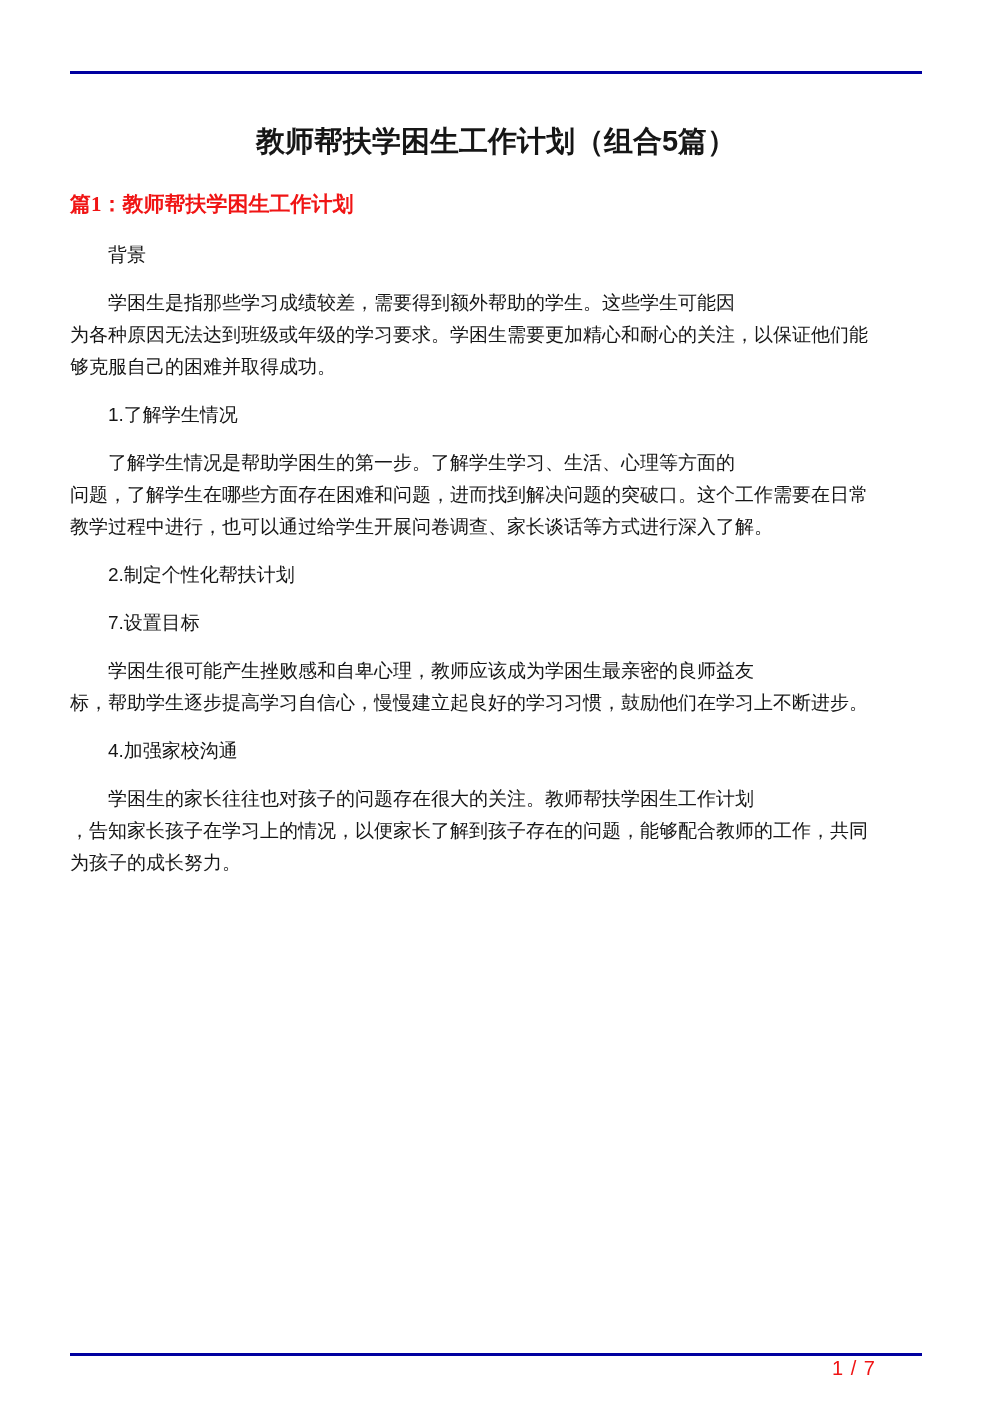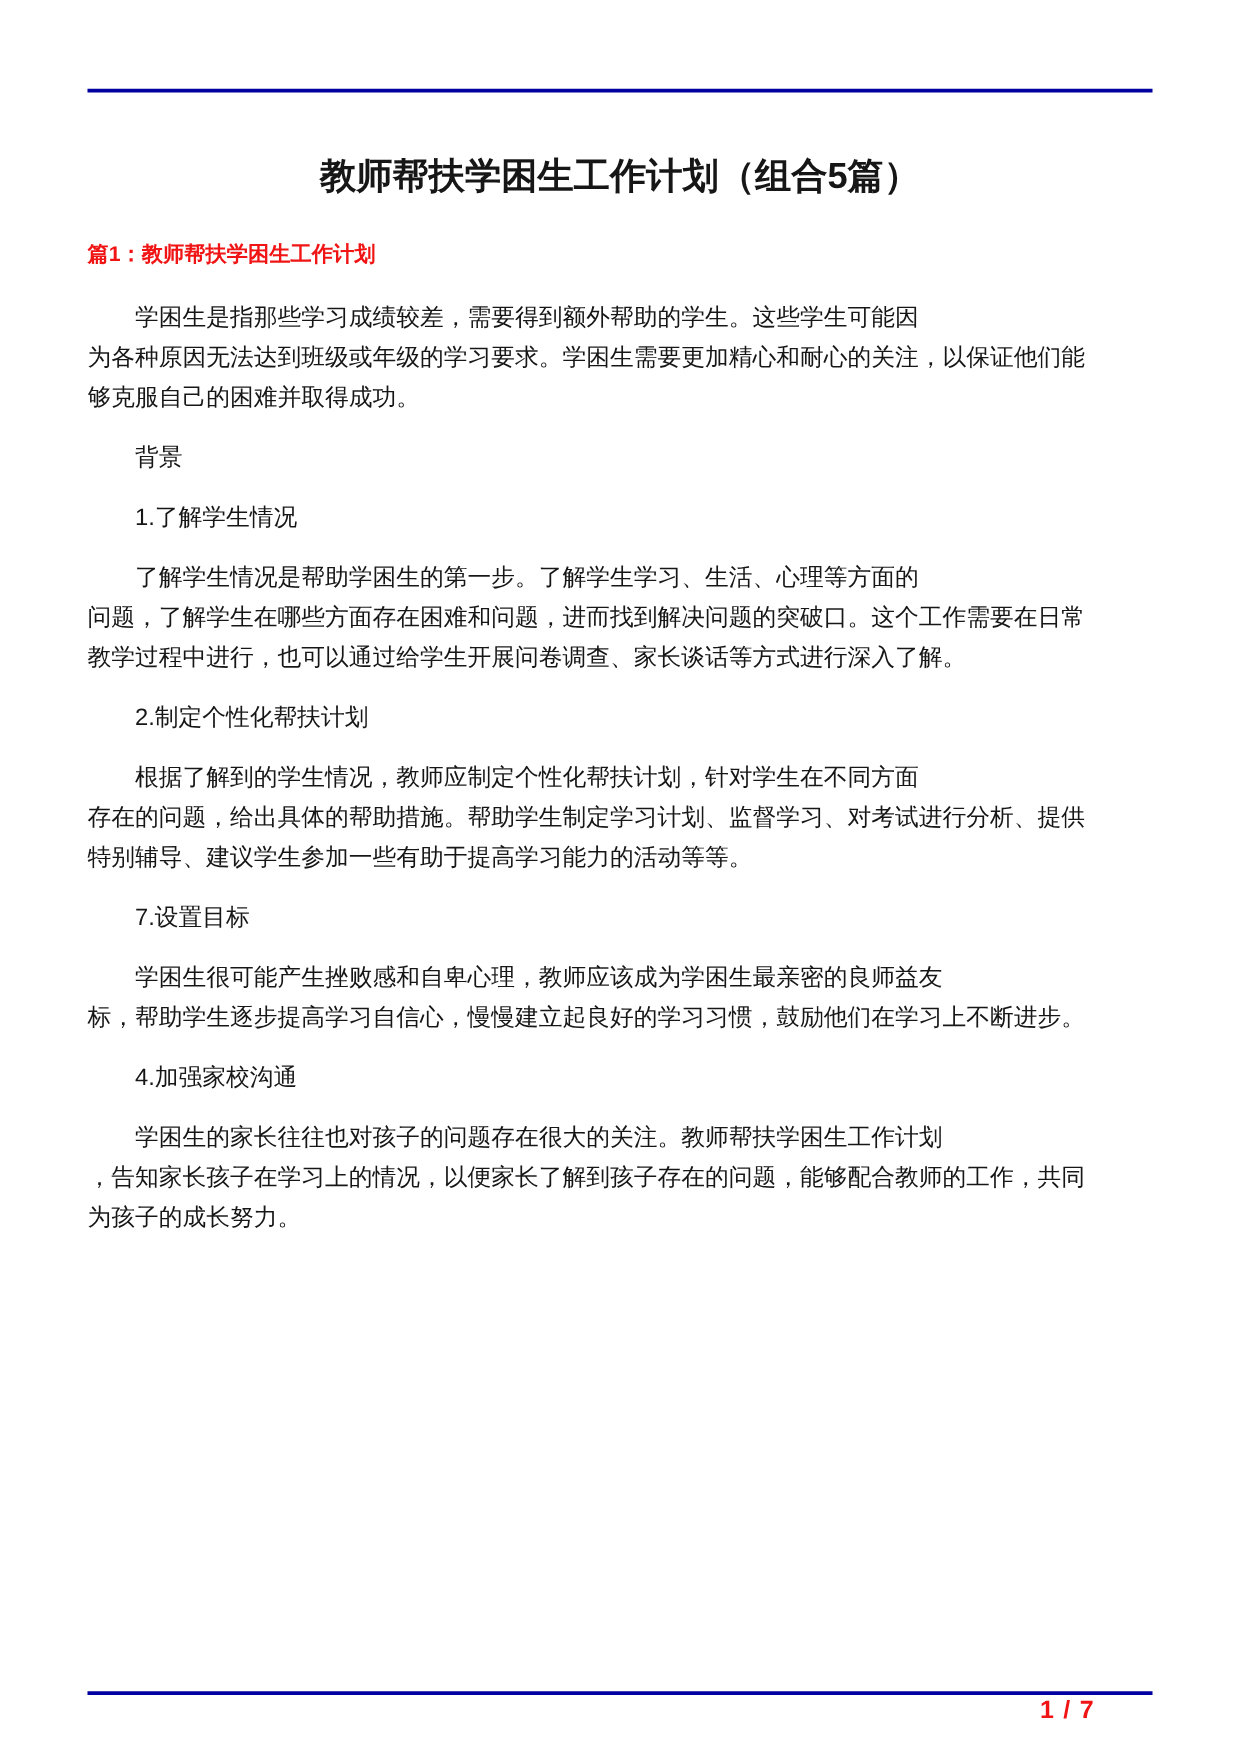--- a/index.html
+++ b/index.html
@@ -35,70 +35,68 @@
   .doc-title {
     font-size: 29px;
     line-height: 40px;
     font-weight: bold;
     text-align: center;
     color: var(--text-black, #161616);
     margin-bottom: 28px;
   }
 
   .section-heading {
-    font-size: 17px;
+    font-size: 21px;
     line-height: 30px;
     font-weight: bold;
     color: var(--heading-red, #f01414);
     margin-bottom: 20px;
+    font-family: Liberation Serif, serif;
   }
 
   .block {
     font-size: 19px;
     line-height: 32px;
     margin: 16px 0;
     text-indent: 2em;
     white-space: pre-line;
     text-align: left;
   }
 
   .page-number {
     position: absolute;
     top: 1356px;
     left: 832px;
     font-size: 20px;
     line-height: 24px;
-    font-weight: bold;
+    font-weight: normal;
     color: var(--heading-red, #f01414);
     letter-spacing: 1px;
   }
 </style>
 </head>
 <body>
 
 <div class="page">
 
   <div class="rule top"></div>
 
   <div class="content">
     <div class="doc-title">教师帮扶学困生工作计划（组合5篇）</div>
     <div class="section-heading">篇1：教师帮扶学困生工作计划</div>
 
+    <div class="block">背景</div>
     <div class="block">学困生是指那些学习成绩较差，需要得到额外帮助的学生。这些学生可能因
 为各种原因无法达到班级或年级的学习要求。学困生需要更加精心和耐心的关注，以保证他们能
 够克服自己的困难并取得成功。</div>
-    <div class="block">背景</div>
     <div class="block">1.了解学生情况</div>
     <div class="block">了解学生情况是帮助学困生的第一步。了解学生学习、生活、心理等方面的
 问题，了解学生在哪些方面存在困难和问题，进而找到解决问题的突破口。这个工作需要在日常
 教学过程中进行，也可以通过给学生开展问卷调查、家长谈话等方式进行深入了解。</div>
     <div class="block">2.制定个性化帮扶计划</div>
-    <div class="block">根据了解到的学生情况，教师应制定个性化帮扶计划，针对学生在不同方面
-存在的问题，给出具体的帮助措施。帮助学生制定学习计划、监督学习、对考试进行分析、提供
-特别辅导、建议学生参加一些有助于提高学习能力的活动等等。</div>
     <div class="block">7.设置目标</div>
     <div class="block">学困生很可能产生挫败感和自卑心理，教师应该成为学困生最亲密的良师益友
 标，帮助学生逐步提高学习自信心，慢慢建立起良好的学习习惯，鼓励他们在学习上不断进步。</div>
     <div class="block">4.加强家校沟通</div>
     <div class="block">学困生的家长往往也对孩子的问题存在很大的关注。教师帮扶学困生工作计划
 ，告知家长孩子在学习上的情况，以便家长了解到孩子存在的问题，能够配合教师的工作，共同
 为孩子的成长努力。</div>
   </div>
 
   <div class="rule bottom"></div>

